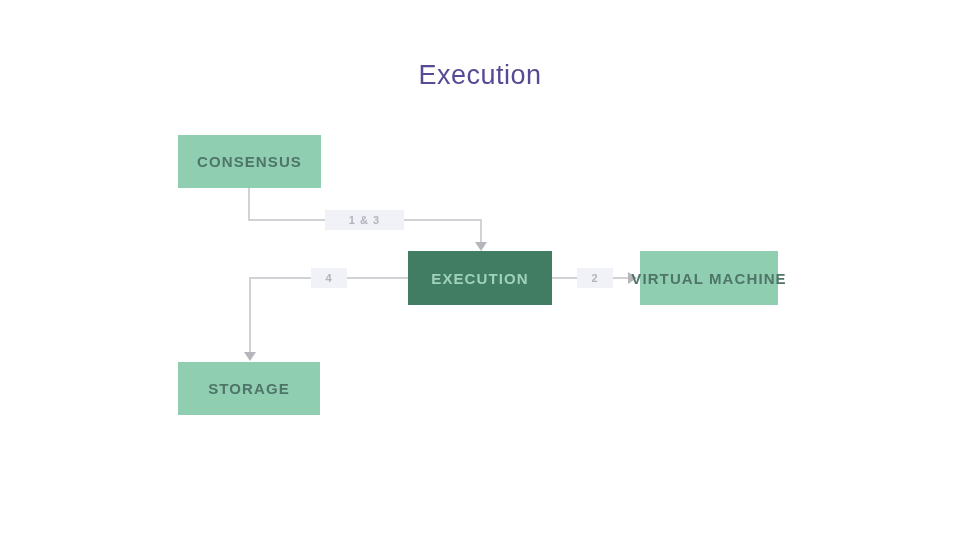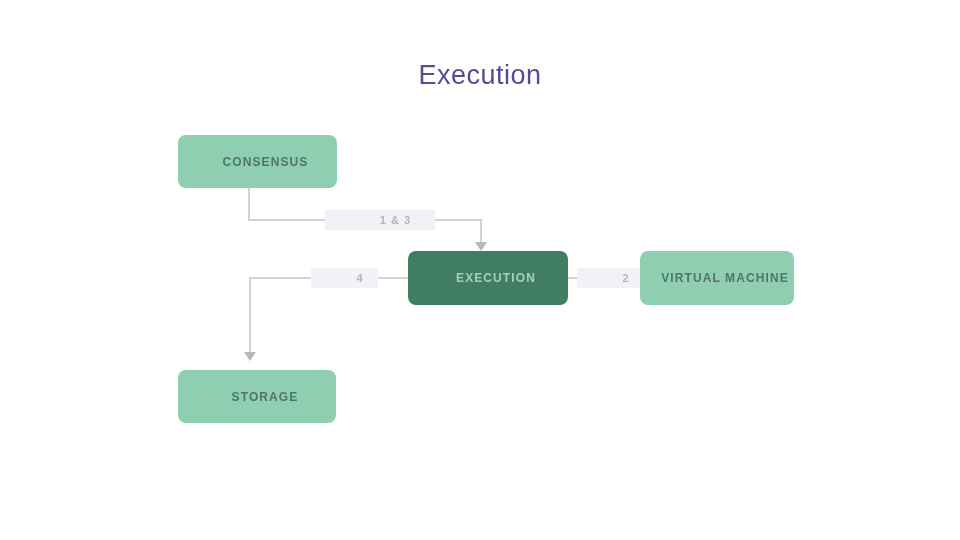--- a/index.html
+++ b/index.html
@@ -12,33 +12,32 @@
   .stage { position: absolute; inset: 0; }
 
   .slide-title {
     position: absolute; top: 60px; left: 0; width: 100%;
     text-align: center;
     font-size: 27px; font-weight: 300; letter-spacing: 0.5px;
     color: #574b94;
   }
 
   .node {
-    position: absolute; border-radius: 8px;
+    position: absolute; border-radius: 0;
     display: flex; align-items: center; justify-content: center;
-    font-size: 12px; font-weight: bold; letter-spacing: 1.1px;
+    font-size: 15px; font-weight: bold; letter-spacing: 1.1px;
     white-space: nowrap;
-    padding-left: 16px;
   }
   .node-light { background: #90ceb2; color: #4e7568; }
   .node-dark  { background: #417d62; color: #9fd2ba; }
 
   #node-consensus       { left: 178px; top: 135px; width: 143px; height: 53px; }
   #node-execution       { left: 408px; top: 251px; width: 144px; height: 54px; }
   #node-virtual-machine { left: 640px; top: 251px; width: 138px; height: 54px; }
-  #node-storage         { left: 178px; top: 362px; width: 142px; height: 53px; margin-top: 8px; }
+  #node-storage         { left: 178px; top: 362px; width: 142px; height: 53px; }
 
   .seg { position: absolute; background: #d2d2d6; }
   #seg-a1 { left: 248px; top: 188px; width: 2px;   height: 32px; }
   #seg-a2 { left: 248px; top: 219px; width: 234px; height: 2px;  }
   #seg-a3 { left: 480px; top: 219px; width: 2px;   height: 25px; }
   #seg-b1 { left: 250px; top: 277px; width: 158px; height: 2px;  }
   #seg-b2 { left: 249px; top: 277px; width: 2px;   height: 76px; }
   #seg-c1 { left: 552px; top: 277px; width: 77px;  height: 2px;  }
 
   .arrow-down {
@@ -54,21 +53,20 @@
   #arrow-exec    { left: 475px; top: 242px; }
   #arrow-storage { left: 244px; top: 352px; }
   #arrow-vm      { left: 628px; top: 272px; }
 
   .edge-label {
     position: absolute;
     background: #f1f1f8; color: #b3b3bd;
     font-size: 11px; font-weight: bold; letter-spacing: 1px;
     display: flex; align-items: center; justify-content: center;
     white-space: nowrap;
-    padding-left: 31px;
   }
   #label-1-3 { left: 325px; top: 210px; width: 79px; height: 20px; }
   #label-4   { left: 311px; top: 268px; width: 36px; height: 20px; }
   #label-2   { left: 577px; top: 268px; width: 36px; height: 20px; }
 </style>
 </head>
 <body>
 
 <div class="stage">
 

